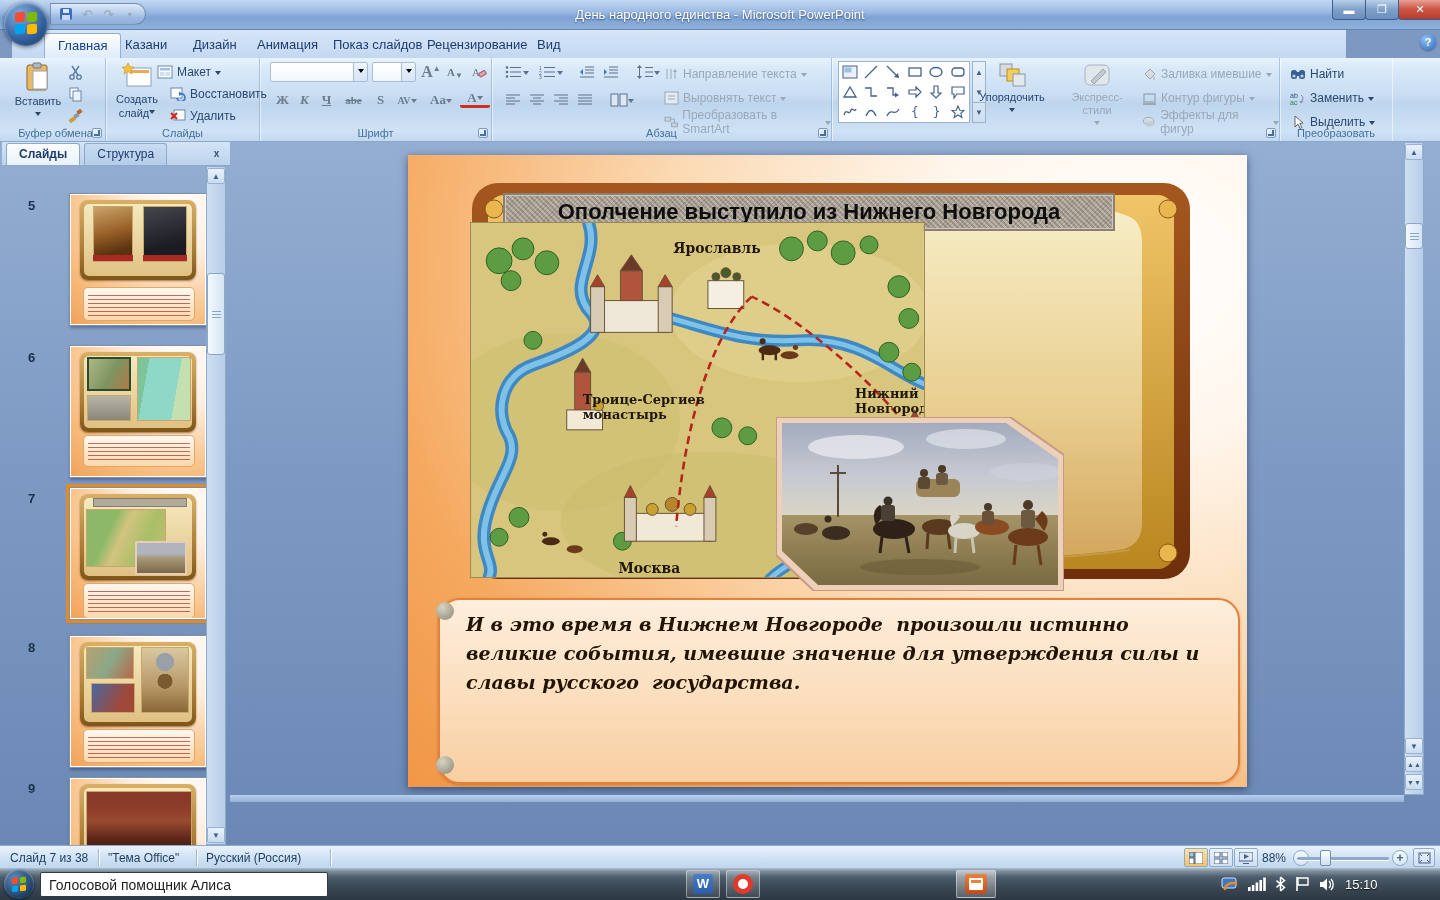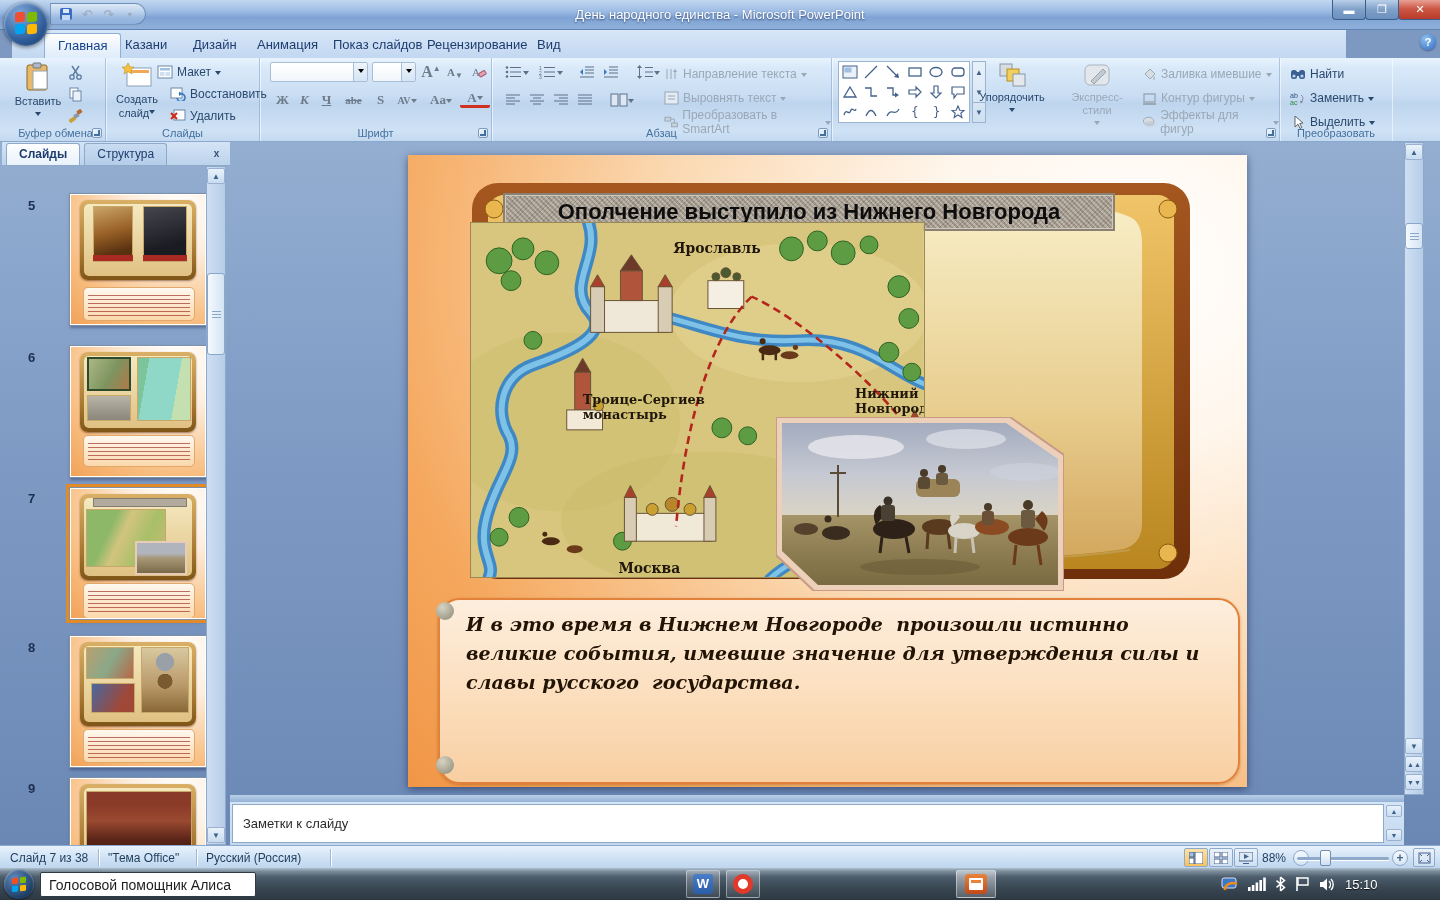--- a/index.html
+++ b/index.html
@@ -78,21 +78,21 @@
 #statusbar{left:0;top:845px;width:1440px;height:23px;background:linear-gradient(180deg,#e9f2fc 0%,#cfe2f5 55%,#bfd6ee 100%);border-top:1px solid #8ba9cc;font-size:12px;color:#1e3c5c}
 .sdiv{position:absolute;top:3px;width:1px;height:17px;background:#9fb8d4;box-shadow:1px 0 0 #fff}
 .vwbtn{position:absolute;top:2px;width:24px;height:19px;border:1px solid #8fa9ca;border-radius:2px;background:linear-gradient(180deg,#eaf2fb,#cfe0f2);display:flex;align-items:center;justify-content:center}
 .vwbtn.on{background:linear-gradient(180deg,#fde3a7,#f8c15c)}
 #zoomtrack{position:absolute;left:1297px;top:11px;width:92px;height:3px;background:#8fa9ca;border-radius:2px;box-shadow:0 1px 0 #fff}
 #zoomthumb{position:absolute;left:1320px;top:4px;width:11px;height:16px;background:linear-gradient(180deg,#fdfeff,#cfdff0);border:1px solid #718daf;border-radius:2px}
 .zbtn{position:absolute;top:4px;width:16px;height:16px;border:1px solid #8fa9ca;border-radius:8px;background:linear-gradient(180deg,#f4f9fe,#d6e5f4);color:#44618c;font-weight:bold;font-size:12px;text-align:center;line-height:14px}
 
 #taskbar{left:0;top:868px;width:1440px;height:32px;background:linear-gradient(180deg,#aebfcd 0%,#7c8d9c 10%,#4d5d6c 28%,#3a4854 60%,#2c3842 100%)}
 #startorb{left:4px;top:869px;width:30px;height:30px;border-radius:50%;background:radial-gradient(circle at 35% 30%,#5f87b8,#1e3f66 70%,#0c2038);box-shadow:inset 0 1px 2px rgba(255,255,255,.5),0 1px 2px rgba(0,0,0,.6)}
-#searchbox{left:40px;top:872px;width:216px;height:25px;background:#fff;border:1px solid #2e3a44;border-radius:2px;display:flex;align-items:center}
+#searchbox{left:40px;top:872px;width:288px;height:25px;background:#fff;border:1px solid #2e3a44;border-radius:2px;display:flex;align-items:center}
 #searchbox span{font-size:14px;color:#1d1d1d;padding-left:8px}
 .tico{position:absolute;top:906px;width:25px;height:25px;display:flex;align-items:center;justify-content:flex-start}
 .tbtn{position:absolute;top:870px;height:28px;border:1px solid rgba(255,255,255,.4);border-radius:2px;background:linear-gradient(180deg,rgba(255,255,255,.28),rgba(255,255,255,.08));display:flex;align-items:center;justify-content:center}
 .tbtn.on{background:linear-gradient(180deg,rgba(255,255,255,.5),rgba(255,255,255,.2))}
 #tray{position:absolute;left:1215px;top:868px;width:225px;height:32px;display:flex;align-items:center;gap:9px;padding-left:6px}
 #clock{color:#fff;font-size:13px;text-shadow:0 1px 1px rgba(0,0,0,.8)}
 svg{display:block}
 </style>
 </head>
 <body>
@@ -800,27 +800,20 @@
       <div class="sbarr" style="left:0;top:1px">▲</div>
       <div class="sbthumb" style="left:0;top:80px;height:26px">
           <div class="grip"></div>
         </div>
       <div class="sbarr" style="left:0;top:595px">▼</div>
       <div class="sbarr" style="left:0;top:613px;font-size:7px">▲▲</div>
       <div class="sbarr" style="left:0;top:631px;font-size:7px">▼▼</div>
     </div>
 
     <div id="splitter" class="ab"></div>
-    <div id="notes" class="ab">
-      <div id="notesbox">
-        <div id="notestext">Заметки к слайду</div>
-      </div>
-      <div class="sbarr" style="right:2px;left:auto;top:3px;width:16px;height:12px;font-size:7px">▲</div>
-      <div class="sbarr" style="right:2px;left:auto;top:27px;width:16px;height:12px;font-size:7px">▼</div>
-    </div>
   </div>
 
   <div id="statusbar" class="ab">
     <span class="ab" style="left:10px;top:5px">Слайд 7 из 38</span>
     <div class="sdiv" style="left:98px"></div>
     <span class="ab" style="left:108px;top:5px">"Тема Office"</span>
     <div class="sdiv" style="left:196px"></div>
     <span class="ab" style="left:206px;top:5px">Русский (Россия)</span>
     <div class="sdiv" style="left:330px"></div>
     <div class="vwbtn on" style="left:1184px">

